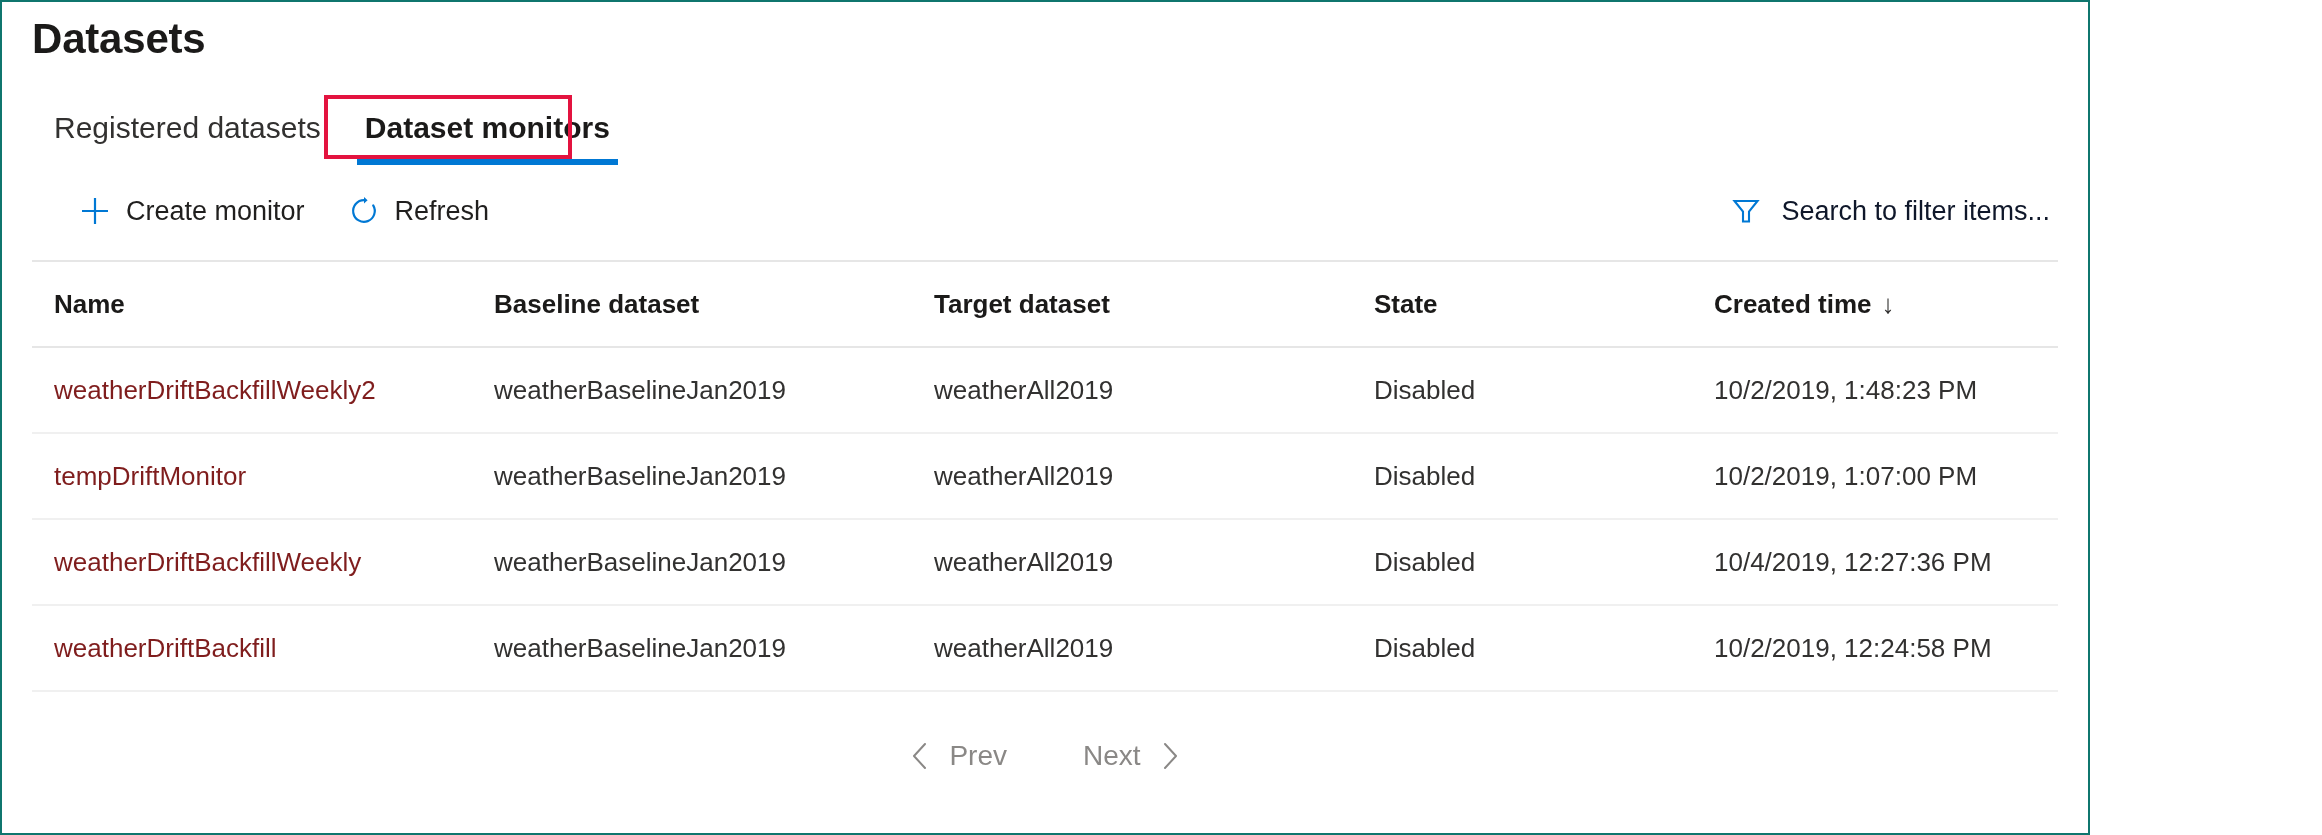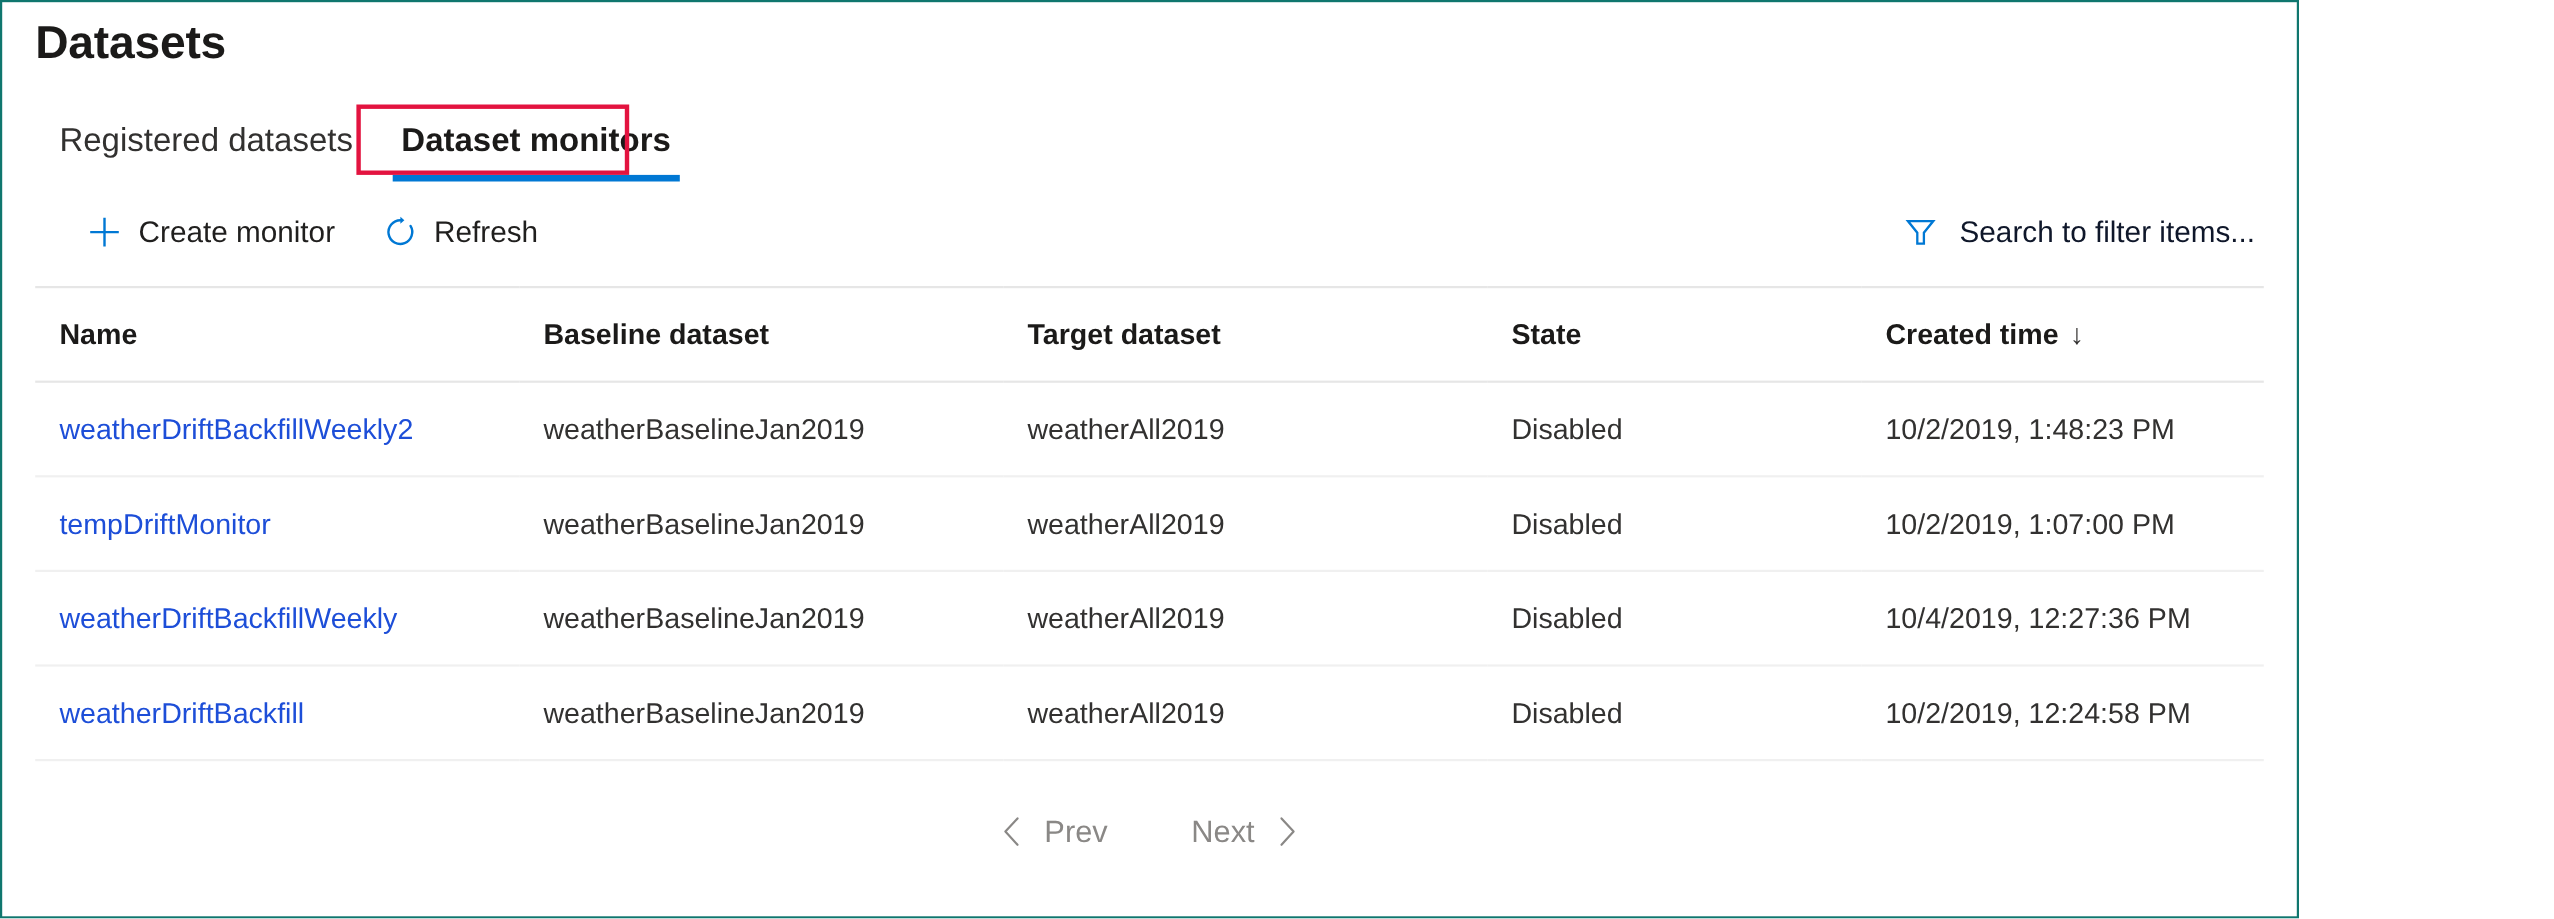--- a/index.html
+++ b/index.html
@@ -178,21 +178,21 @@
     overflow: hidden;
     text-overflow: ellipsis;
   }
   .col-name    { width: 440px; }
   .col-base    { width: 440px; }
   .col-target  { width: 440px; }
   .col-state   { width: 340px; }
   .col-created { width: auto; }
 
   .row-link {
-    color: #1d4ed8;
+    color: #7f1d1d;
     text-decoration: none;
     cursor: pointer;
     text-align: center;
   }
 
   .sort-arrow {
     display: inline-block;
     margin-left: 10px;
     font-size: 26px;
     font-weight: 400;

